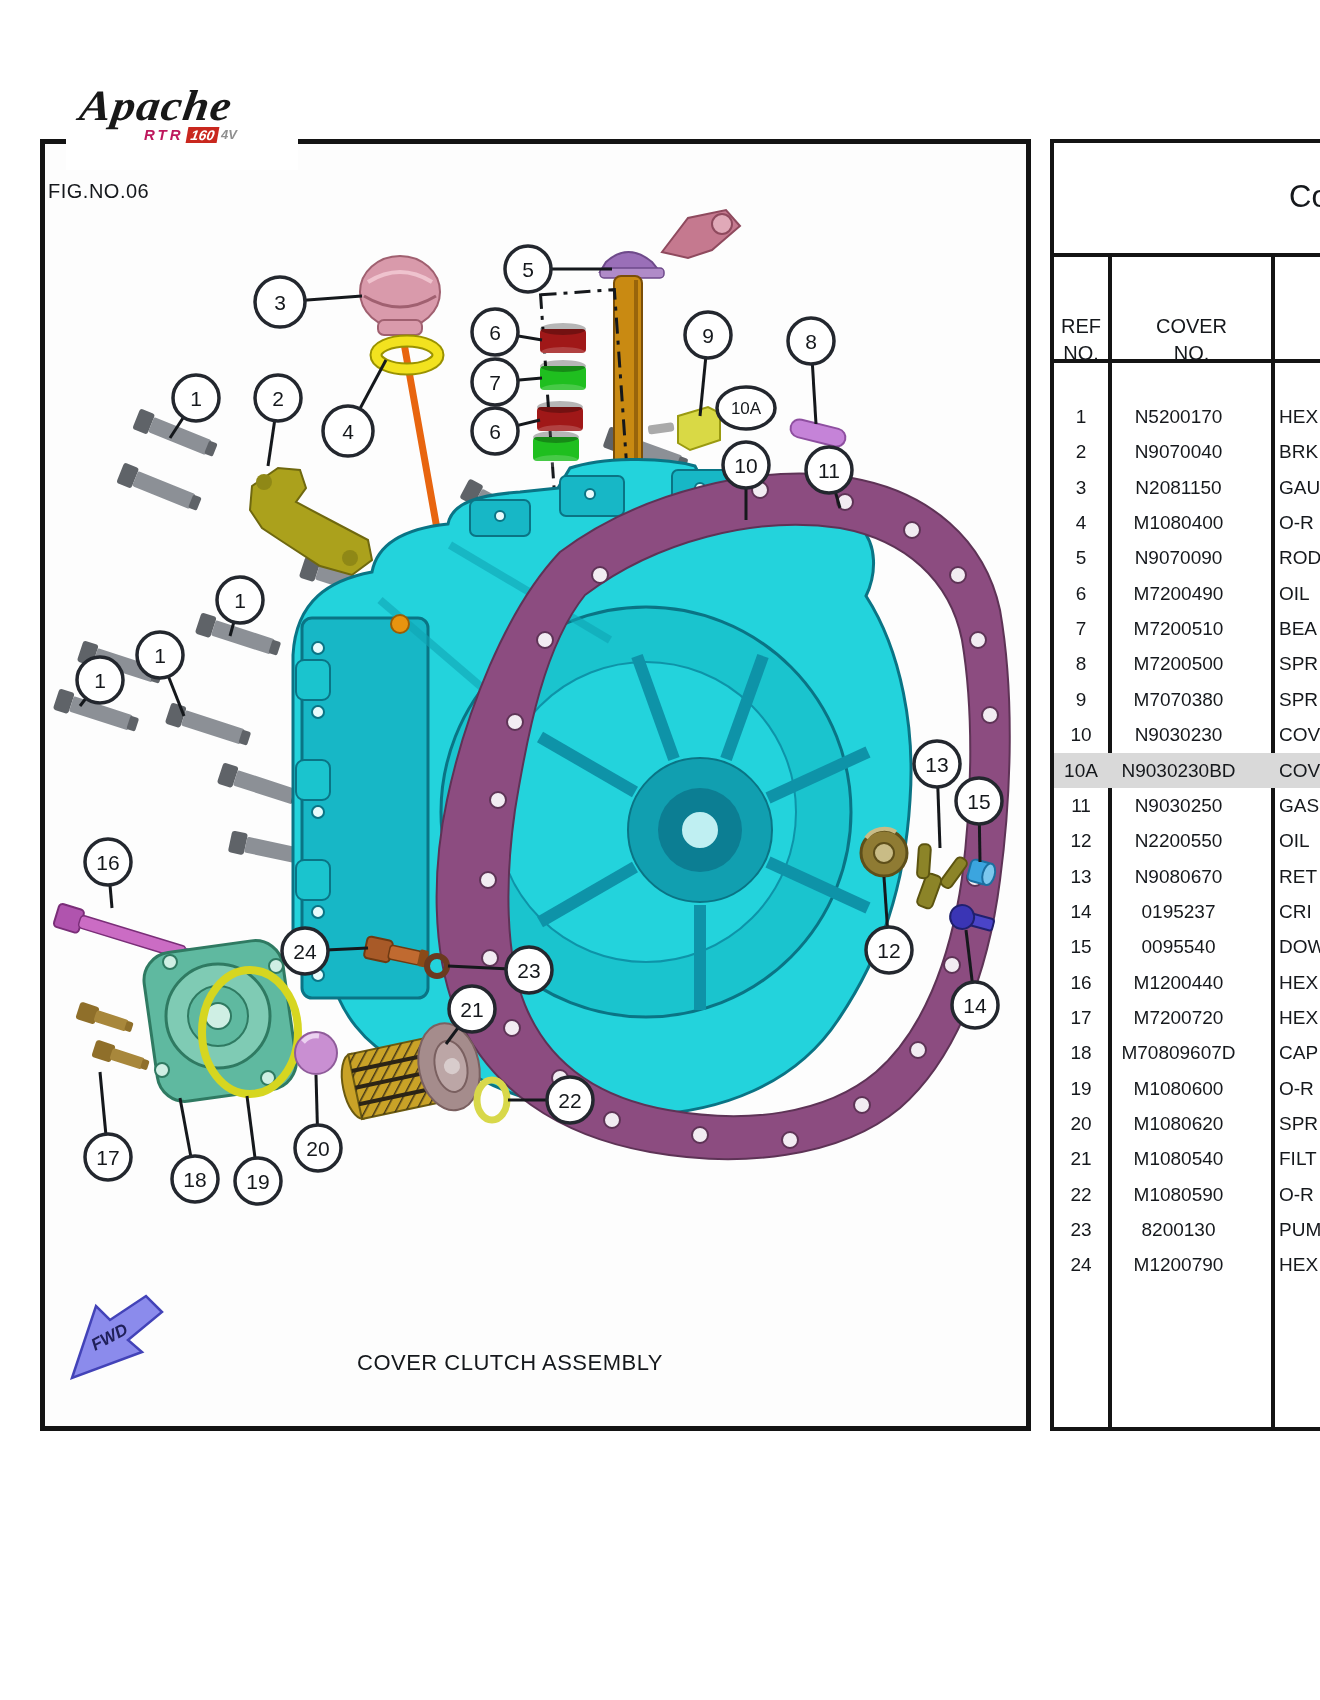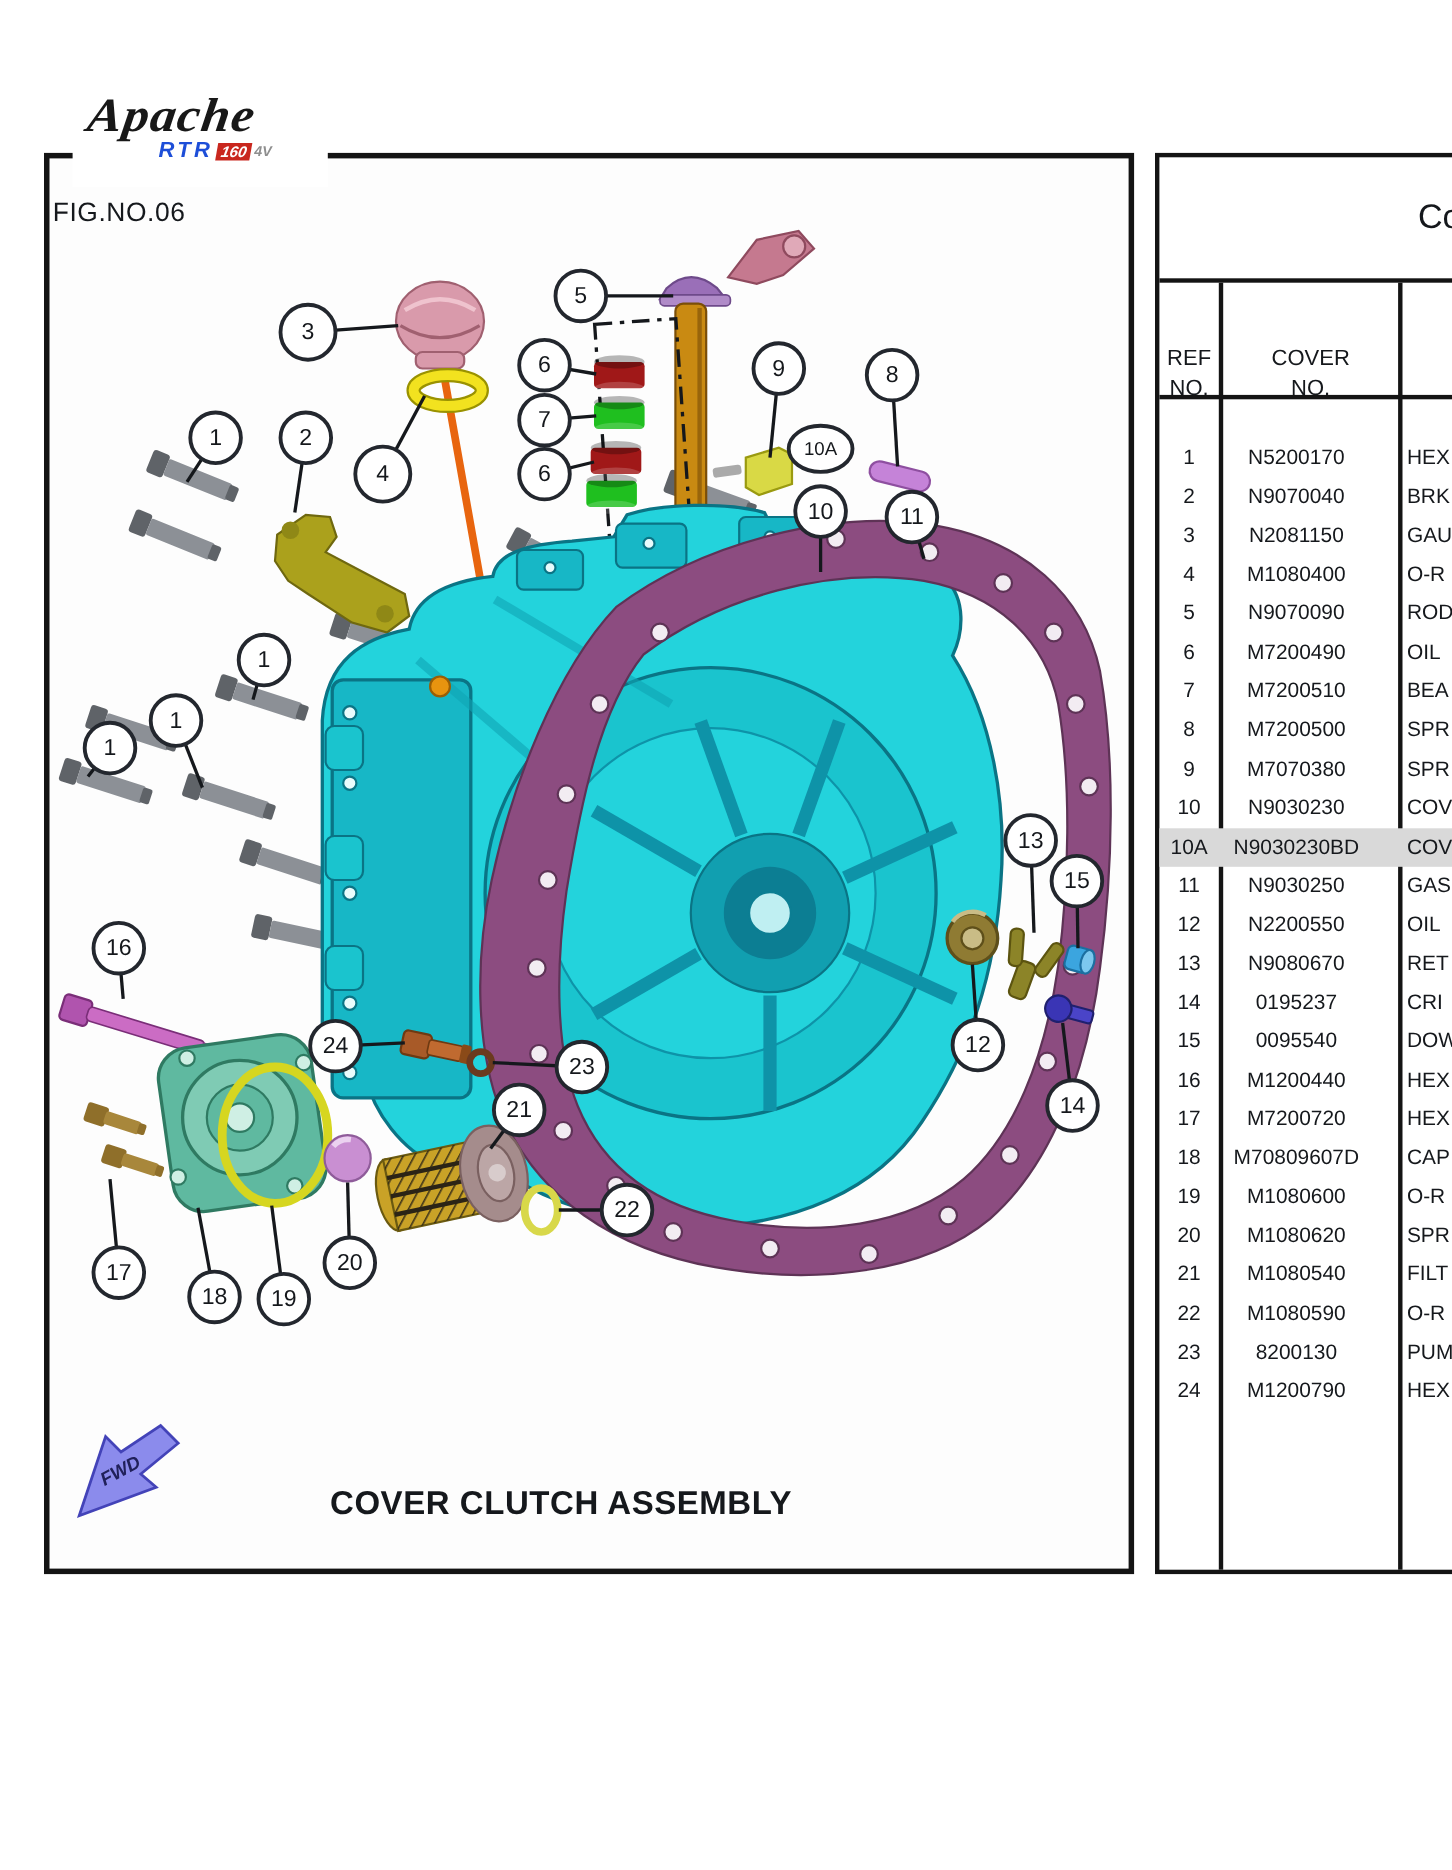--- a/index.html
+++ b/index.html
@@ -6,31 +6,31 @@
   body{
     width:1320px;height:1700px;position:relative;overflow:hidden;
     background:#ffffff;font-family:"Liberation Sans", sans-serif;color:#15181c;
   }
   .abs{position:absolute;}
   
   #figure-box{
     left:40px;top:139px;width:991px;height:1292px;
     border:5px solid #141414;box-sizing:border-box;background:#fdfdfd;
   }
-  #fig-label{left:48px;top:180px;font-size:24px;letter-spacing:.5px;z-index:4;}
-  #caption{left:280px;top:1350px;width:460px;text-align:center;font-size:30px;letter-spacing:.5px;z-index:4;font-weight:bold;}
+  #fig-label{left:48px;top:180px;font-size:20px;letter-spacing:.5px;z-index:4;}
+  #caption{left:280px;top:1350px;width:460px;text-align:center;font-size:22px;letter-spacing:.5px;z-index:4;}
   
   #logo{left:66px;top:82px;width:232px;height:88px;background:#ffffff;z-index:5;}
   .logo-script{
     font-family:"Liberation Serif", serif;font-style:italic;font-weight:bold;
     font-size:47px;line-height:46px;transform:skewX(-8deg) scaleY(.92);
     color:#181818;letter-spacing:1px;padding-left:14px;
   }
   .logo-sub{margin-left:78px;margin-top:-2px;display:flex;align-items:center;gap:3px;}
-  .logo-rtr{color:#1d4ed8;font-weight:bold;font-style:italic;font-size:20px;letter-spacing:3px;}
+  .logo-rtr{color:#be185d;font-weight:bold;font-style:italic;font-size:15px;letter-spacing:3px;}
   .logo-badge{background:#c9271e;color:#fff;font-weight:bold;font-style:italic;font-size:14px;
     padding:0 4px;transform:skewX(-10deg);}
   .logo-suffix{color:#8f8f8f;font-weight:bold;font-style:italic;font-size:13px;}
   
   #table-box{
     left:1050px;top:139px;width:570px;height:1292px;
     border:4px solid #141414;box-sizing:border-box;background:#ffffff;z-index:2;
   }
   #tbl-title-row{position:absolute;left:0;top:0;right:0;height:110px;border-bottom:4px solid #141414;}
   #tbl-title{position:absolute;left:235px;top:36px;font-size:31px;}

